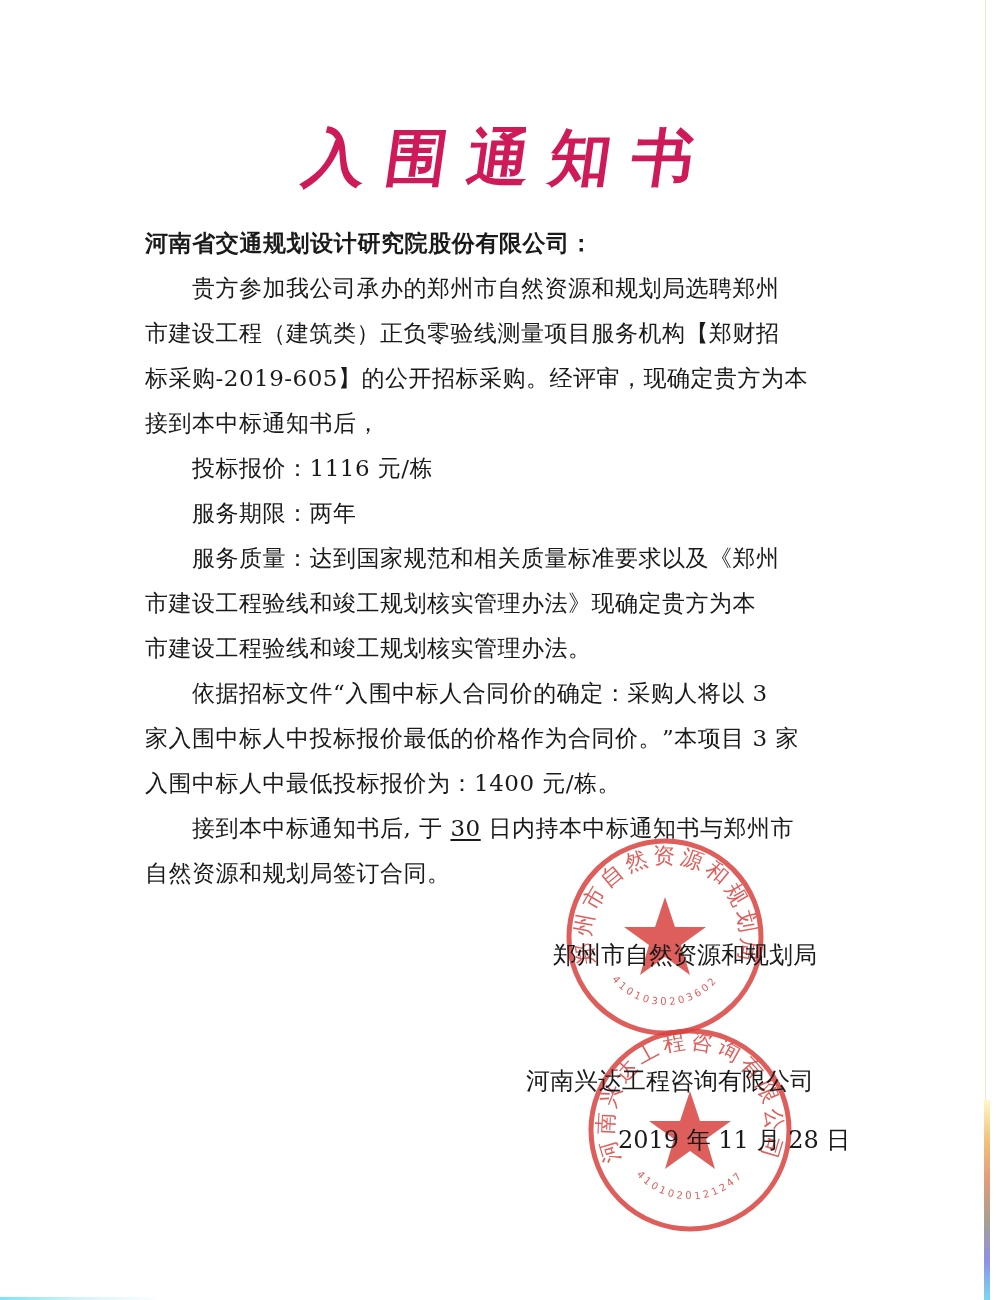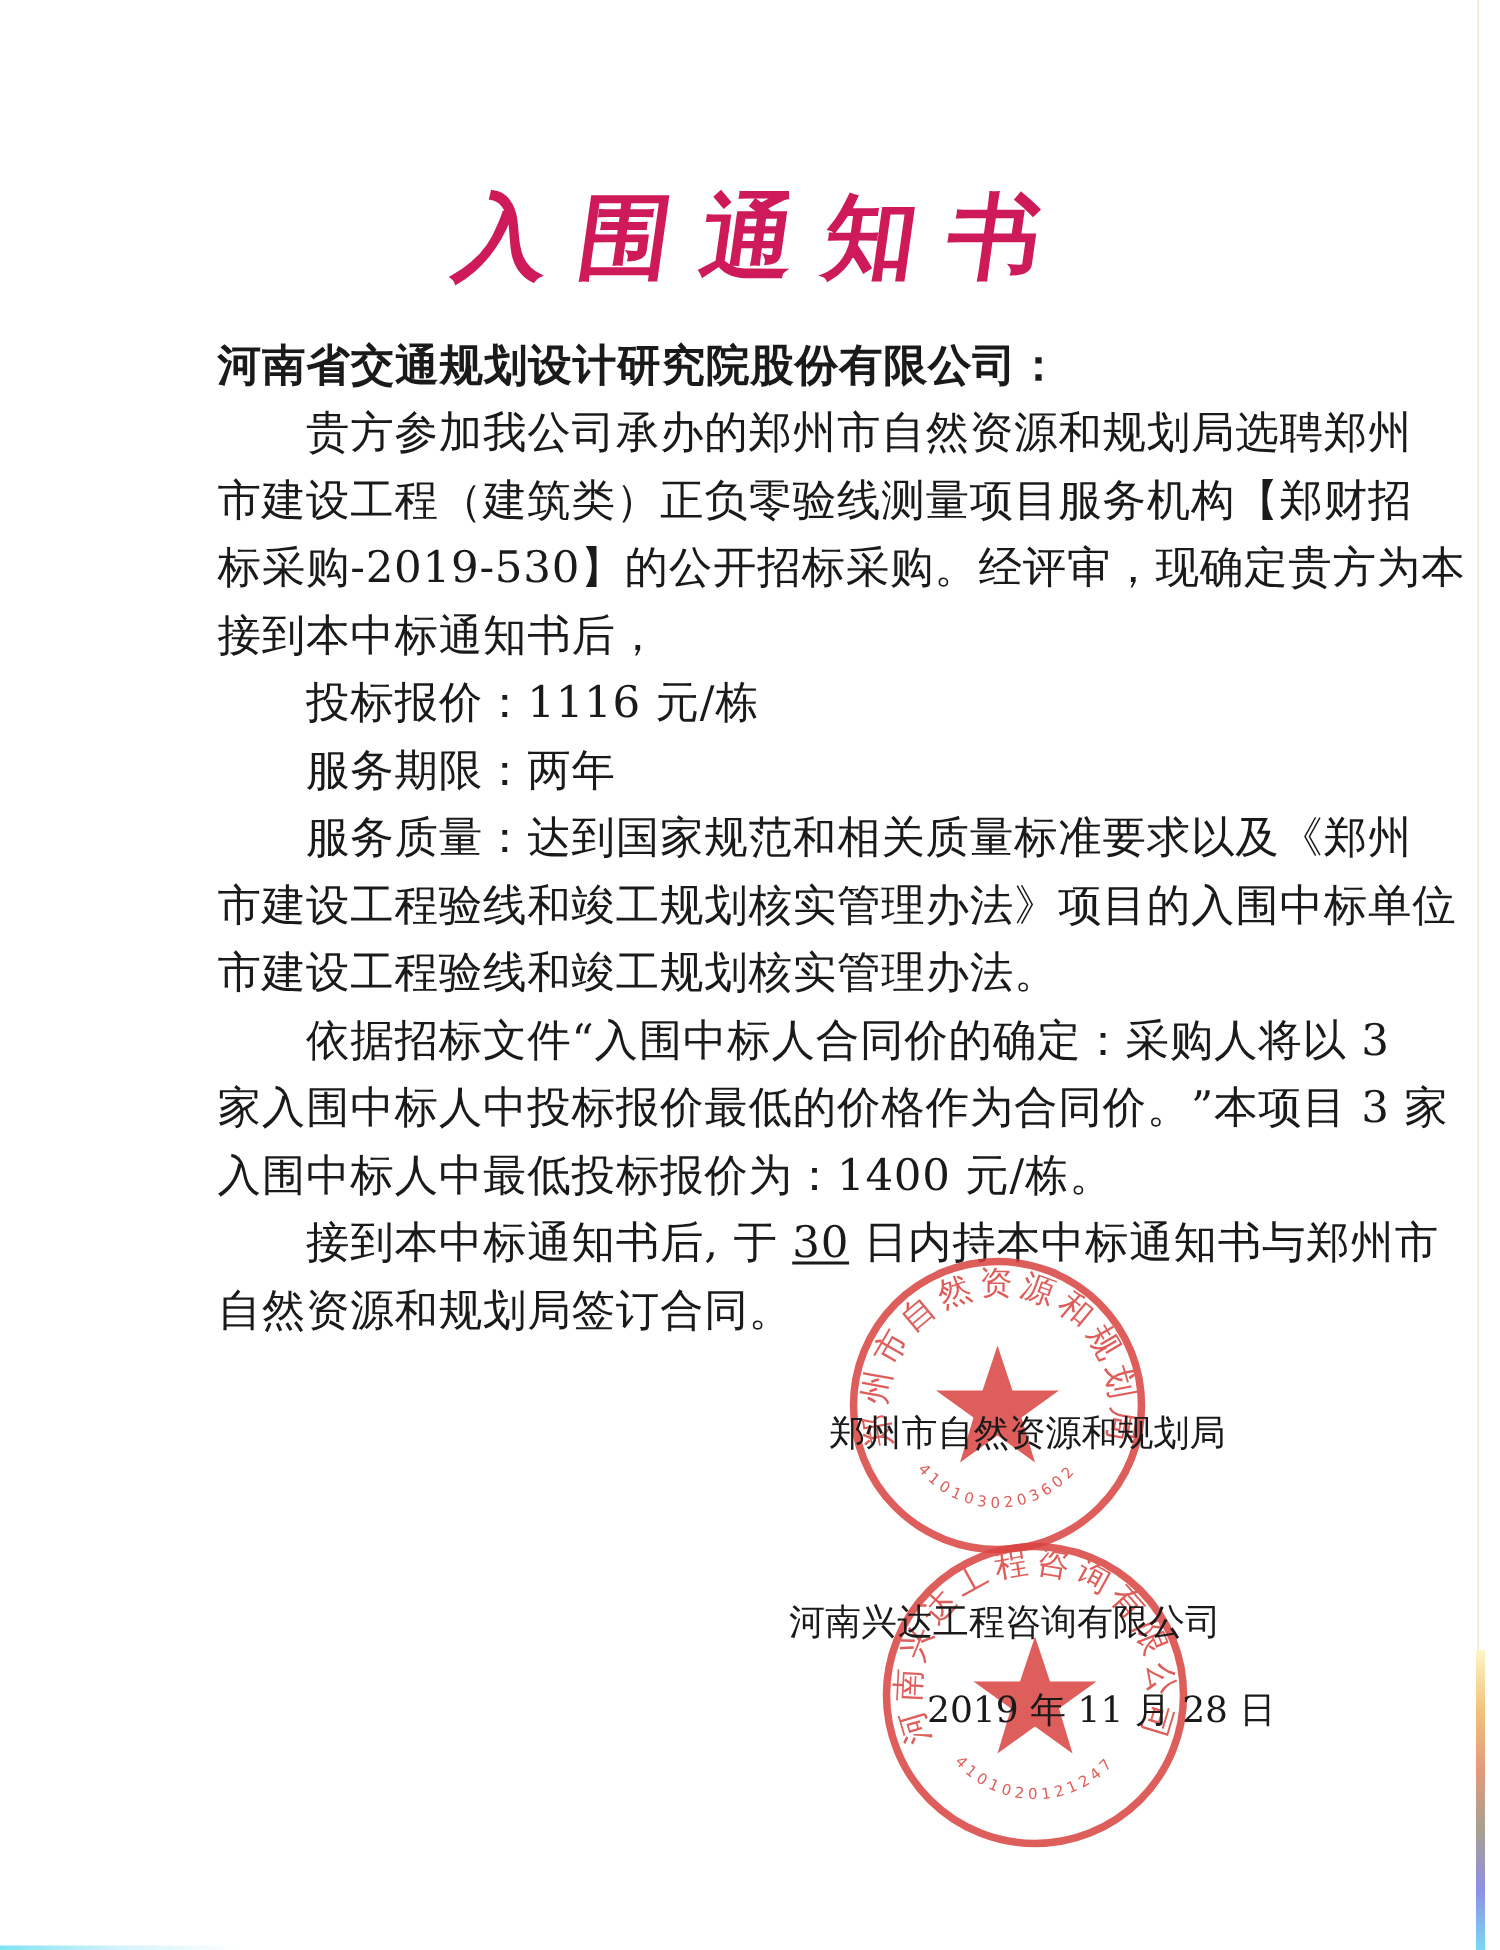--- a/index.html
+++ b/index.html
@@ -11,21 +11,21 @@
   }
   .page { position: absolute; left: 0; top: 0; width: 1000px; height: 1300px; }
   .title {
     position: absolute; left: 300px; top: 118px; width: 400px; height: 80px;
     display: flex; justify-content: center; align-items: center; gap: 18px;
     font-family: "DejaVu Serif", serif; font-size: 62px; font-weight: bold;
     color: #cf1a5a; letter-spacing: 2px;
   }
   .title span { display: inline-block; transform: skewX(-8deg); }
   .line {
-    position: absolute; left: 145px; font-size: 29px; line-height: 30px;
+    position: absolute; left: 145px; font-size: 23px; line-height: 30px;
     white-space: nowrap; letter-spacing: 0.5px;
   }
   .addressee { font-weight: bold; letter-spacing: 0.6px; }
   .u { text-decoration: underline; text-underline-offset: 3px; margin-top: 36px; }
   .sign { position: absolute; font-size: 24px; line-height: 30px; white-space: nowrap; z-index: 3; }
   .stamp { position: absolute; z-index: 2; opacity: 0.85; }
   .edge-strip {
     position: absolute; right: 10px; top: 1100px; width: 6px; height: 200px;
     background: linear-gradient(#fff6c8, #f2c27a, #e39a7a, #a7a090, #8f8fe6, #7ad8f2);
   }
@@ -43,26 +43,26 @@
     <span>围</span>
     <span>通</span>
     <span>知</span>
     <span>书</span>
   </div>
 
   <div class="line addressee" style="top:228px">河南省交通规划设计研究院股份有限公司：</div>
 
   <div class="line" style="top:318px">市建设工程（建筑类）正负零验线测量项目服务机构【郑财招</div>
   <div class="line" style="top:273px">　　贵方参加我公司承办的郑州市自然资源和规划局选聘郑州</div>
-  <div class="line" style="top:363px">标采购-2019-530】的公开招标采购。经评审，现确定贵方为本</div>
+  <div class="line" style="top:363px">标采购-2019-605】的公开招标采购。经评审，现确定贵方为本</div>
   <div class="line" style="top:408px">接到本中标通知书后，</div>
   <div class="line" style="top:453px">　　投标报价：1116 元/栋</div>
   <div class="line" style="top:498px">　　服务期限：两年</div>
   <div class="line" style="top:543px">　　服务质量：达到国家规范和相关质量标准要求以及《郑州</div>
-  <div class="line" style="top:588px">市建设工程验线和竣工规划核实管理办法》项目的入围中标单位</div>
+  <div class="line" style="top:588px">市建设工程验线和竣工规划核实管理办法》现确定贵方为本</div>
   <div class="line" style="top:633px">市建设工程验线和竣工规划核实管理办法。</div>
   <div class="line" style="top:678px">　　依据招标文件“入围中标人合同价的确定：采购人将以 3</div>
   <div class="line" style="top:723px">家入围中标人中投标报价最低的价格作为合同价。”本项目 3 家</div>
   <div class="line" style="top:768px">入围中标人中最低投标报价为：1400 元/栋。</div>
 
   <div class="line" style="top:813px">
     <span>　　接到本中标通知书后, 于 </span><span class="u">30</span><span> 日内持本中标通知书与郑州市</span>
   </div>
   <div class="line" style="top:858px">自然资源和规划局签订合同。</div>
 

